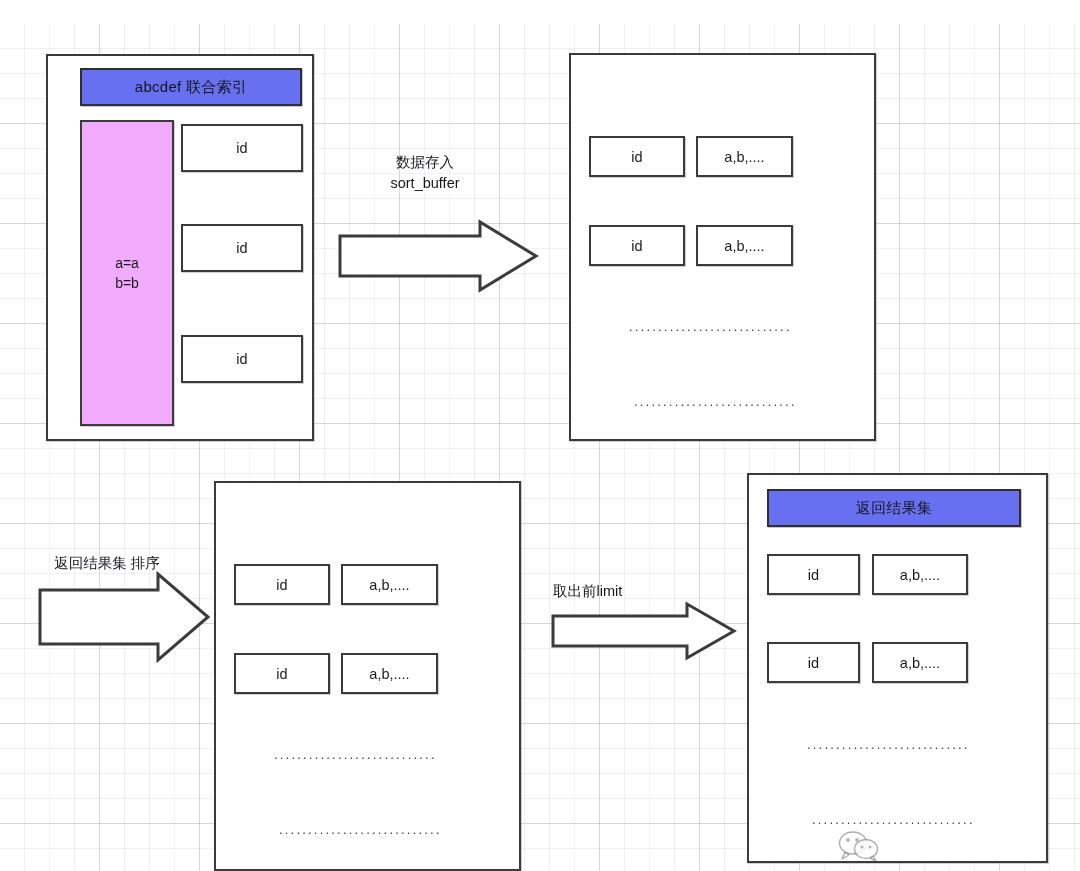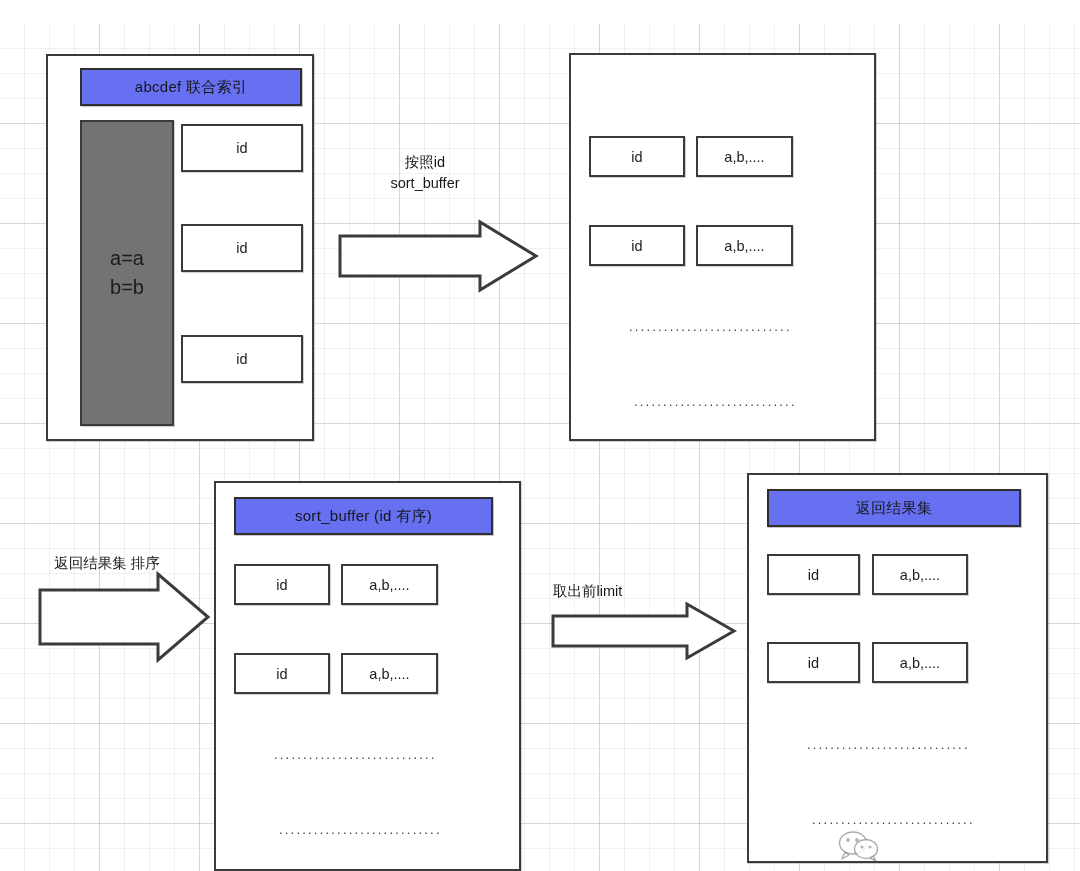--- a/index.html
+++ b/index.html
@@ -48,29 +48,29 @@
     border: 2px solid #3b3b3b;
     display: flex;
     align-items: center;
     justify-content: center;
     color: #1b1c20;
     font-size: 14.5px;
     box-shadow: 1px 1px 0 rgba(0,0,0,0.18);
   }
   .colbox {
     position: absolute;
-    background: #737373;
+    background: #f0abfc;
     border: 2px solid #3b3b3b;
     display: flex;
     align-items: center;
     justify-content: center;
     text-align: center;
     line-height: 1.45;
     color: #1b1c20;
-    font-size: 20px;
+    font-size: 14px;
     white-space: pre-line;
     box-shadow: 1px 1px 0 rgba(0,0,0,0.18);
   }
   .dots {
     position: absolute;
     color: #3a3a3a;
     font-size: 13px;
     letter-spacing: 2.2px;
     white-space: nowrap;
     font-family: "Liberation Sans", "DejaVu Sans", sans-serif;
@@ -141,23 +141,20 @@
       <span>id</span>
     </div>
     <div class="cell" style="left:125px; top:170px; width:97px; height:41px;">
       <span>a,b,....</span>
     </div>
     <div class="dots" style="left:58px; top:264px;">............................</div>
     <div class="dots" style="left:63px; top:339px;">............................</div>
   </div>
 
   <div class="panel" style="left:214px; top:457px; width:307px; height:390px;">
-    <div class="hdr" style="left:18px; top:14px; width:259px; height:38px;">
-      <span>sort_buffer (id 有序)</span>
-    </div>
     <div class="cell" style="left:18px; top:81px; width:96px; height:41px;">
       <span>id</span>
     </div>
     <div class="cell" style="left:125px; top:81px; width:97px; height:41px;">
       <span>a,b,....</span>
     </div>
     <div class="cell" style="left:18px; top:170px; width:96px; height:41px;">
       <span>id</span>
     </div>
     <div class="cell" style="left:125px; top:170px; width:97px; height:41px;">
@@ -180,21 +177,21 @@
     <div class="cell" style="left:18px; top:167px; width:93px; height:41px;">
       <span>id</span>
     </div>
     <div class="cell" style="left:123px; top:167px; width:96px; height:41px;">
       <span>a,b,....</span>
     </div>
     <div class="dots" style="left:58px; top:262px;">............................</div>
     <div class="dots" style="left:63px; top:337px;">............................</div>
   </div>
 
-  <div class="arrowlbl" style="left:340px; top:128px; width:170px;">按照id
+  <div class="arrowlbl" style="left:340px; top:128px; width:170px;">数据存入
 sort_buffer</div>
   <div class="arrowwrap" style="left:338px; top:196px;">
     <svg width="200" height="72" viewBox="0 0 200 72">
       <path d="M2,16 L142,16 L142,2 L198,36 L142,70 L142,56 L2,56 Z" fill="#ffffff" stroke="#3b3b3b" stroke-width="3" stroke-linejoin="miter"></path>
     </svg>
   </div>
 
   <div class="arrowlbl" style="left:32px; top:529px; width:150px; text-align:center;">返回结果集 排序</div>
   <div class="arrowwrap" style="left:38px; top:548px;">
     <svg width="172" height="90" viewBox="0 0 172 90">

